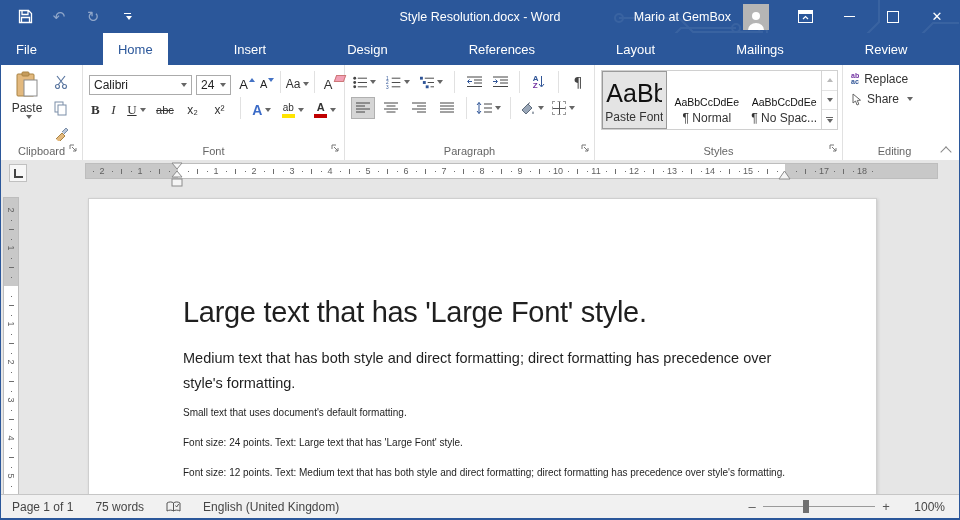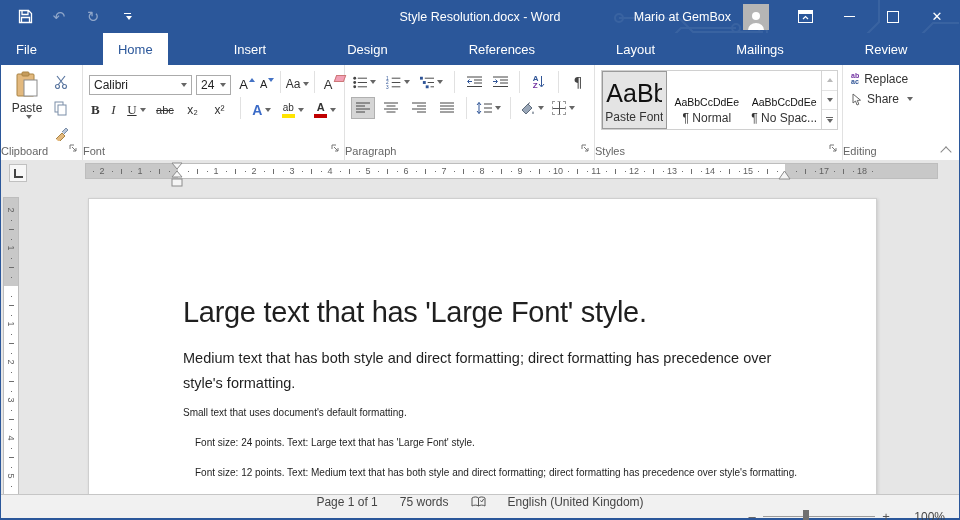--- a/index.html
+++ b/index.html
@@ -31,21 +31,21 @@
           align-items:stretch;color:#fff;font-size:13px;z-index:2;}
   .tab{display:flex;align-items:center;padding:0 15px;margin-right:3px;white-space:nowrap;}
   .tab.active{background:#fff;color:#2b579a;}
   .tellme{display:flex;align-items:center;gap:7px;margin-left:26px;padding:0 6px;}
   .share{margin-left:auto;display:flex;align-items:center;gap:7px;padding:0 16px;}
 
   
   .ribbon{position:absolute;left:0;top:65px;right:0;height:95px;background:#fff;
           border-bottom:1px solid #d4d4d4;display:flex;font-size:12px;color:#333;}
   .rgroup{position:relative;border-right:1px solid #e1e1e1;box-sizing:border-box;padding-top:4px;}
-  .glabel{position:absolute;bottom:3px;left:0;right:0;font-size:11px;color:#666;}
+  .glabel{position:absolute;bottom:3px;left:0;right:0;text-align:center;font-size:11px;color:#666;}
   .launcher{position:absolute;bottom:4px;right:4px;}
   .rbtn{display:inline-flex;align-items:center;justify-content:center;height:22px;min-width:20px;
         padding:0 2px;box-sizing:border-box;}
   .caret{width:0;height:0;border-left:3px solid transparent;border-right:3px solid transparent;
          border-top:4px solid #666;display:inline-block;margin-left:3px;flex:none;}
   .caret.w{border-top-color:#fff;}
   .vsep{width:1px;background:#e1e1e1;align-self:stretch;margin:2px 3px;}
 
   
   .g-clip{width:82px;}
@@ -141,26 +141,26 @@
   .vruler .tickh{left:5px;width:5px;height:1px;top:auto;}
   .vruler .tickq{left:7px;width:1px;height:1px;top:auto;}
   .marker{position:absolute;z-index:3;}
 
   .page{position:absolute;left:87px;top:38px;width:789px;bottom:-4px;background:#fff;
         border:1px solid #cfcfcf;box-shadow:1px 1px 3px rgba(0,0,0,.12);box-sizing:border-box;
         padding:97px 0 0 94px;color:#1f1f1f;}
   .p-large{font-size:29px;letter-spacing:-.3px;margin:0 0 17px;}
   .p-medium{font-size:14.5px;line-height:25px;margin:0 0 11px;max-width:595px;}
   .p-small{font-size:10px;margin:0 0 19px;}
-  .p-caption{font-size:10px;margin:0 12px 19px;white-space:nowrap;}
+  .p-caption{font-size:10px;margin:0 0 19px;white-space:nowrap;}
 
   
   .statusbar{position:absolute;left:0;bottom:0;right:0;height:23px;background:#f1f1f1;border-top:1px solid #c6c6c6;
              border-bottom:2px solid #2b579a;box-sizing:content-box;display:flex;align-items:center;
-             font-size:12px;color:#454545;flex-direction:column;}
+             font-size:12px;color:#454545;}
   .sleft{display:flex;align-items:center;gap:0;}
   .sitem{padding:0 11px;white-space:nowrap;display:flex;align-items:center;gap:6px;}
   .sright{margin-left:auto;display:flex;align-items:center;}
   .zoomout,.zoomin{width:22px;text-align:center;font-size:13px;color:#555;}
   .ztrack{position:relative;width:112px;height:1px;background:#9a9a9a;}
   .zhandle{position:absolute;left:40px;top:-6px;width:6px;height:13px;background:#707070;}
   .zpct{width:48px;text-align:right;padding-right:14px;}
 </style>
 </head>
 <body>

